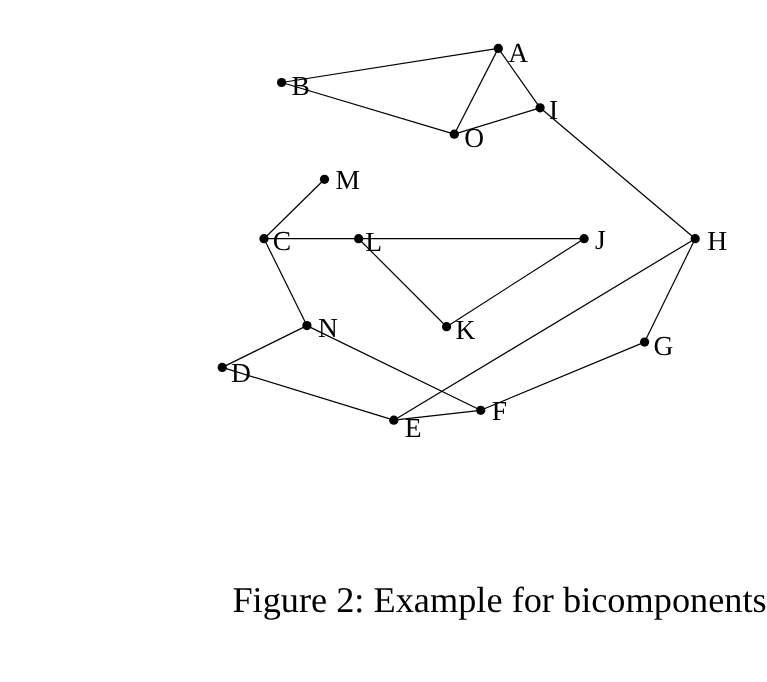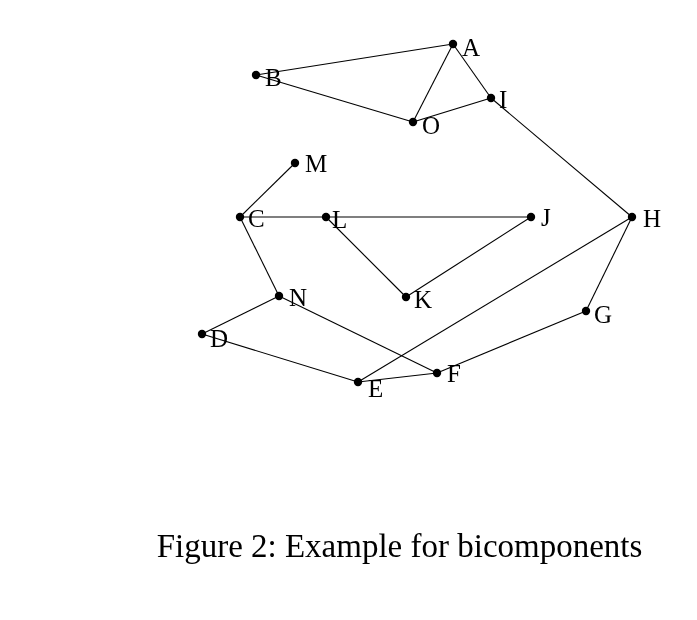--- a/index.html
+++ b/index.html
@@ -23,21 +23,21 @@
   .graph-canvas text {
     font-family: "Liberation Serif", serif;
     font-size: 25px;
     fill: #000000;
   }
   .caption {
     position: absolute;
     left: 102px;
     top: 528px;
     width: 595px;
-    text-align: center;
+    text-align: right;
     font-size: 33px;
     color: #000000;
     white-space: nowrap;
   }
 </style>
 </head>
 <body>
 
 <div class="page">
   <svg class="graph-canvas" width="697" height="450" viewBox="0 0 697 450" xmlns="http://www.w3.org/2000/svg">

